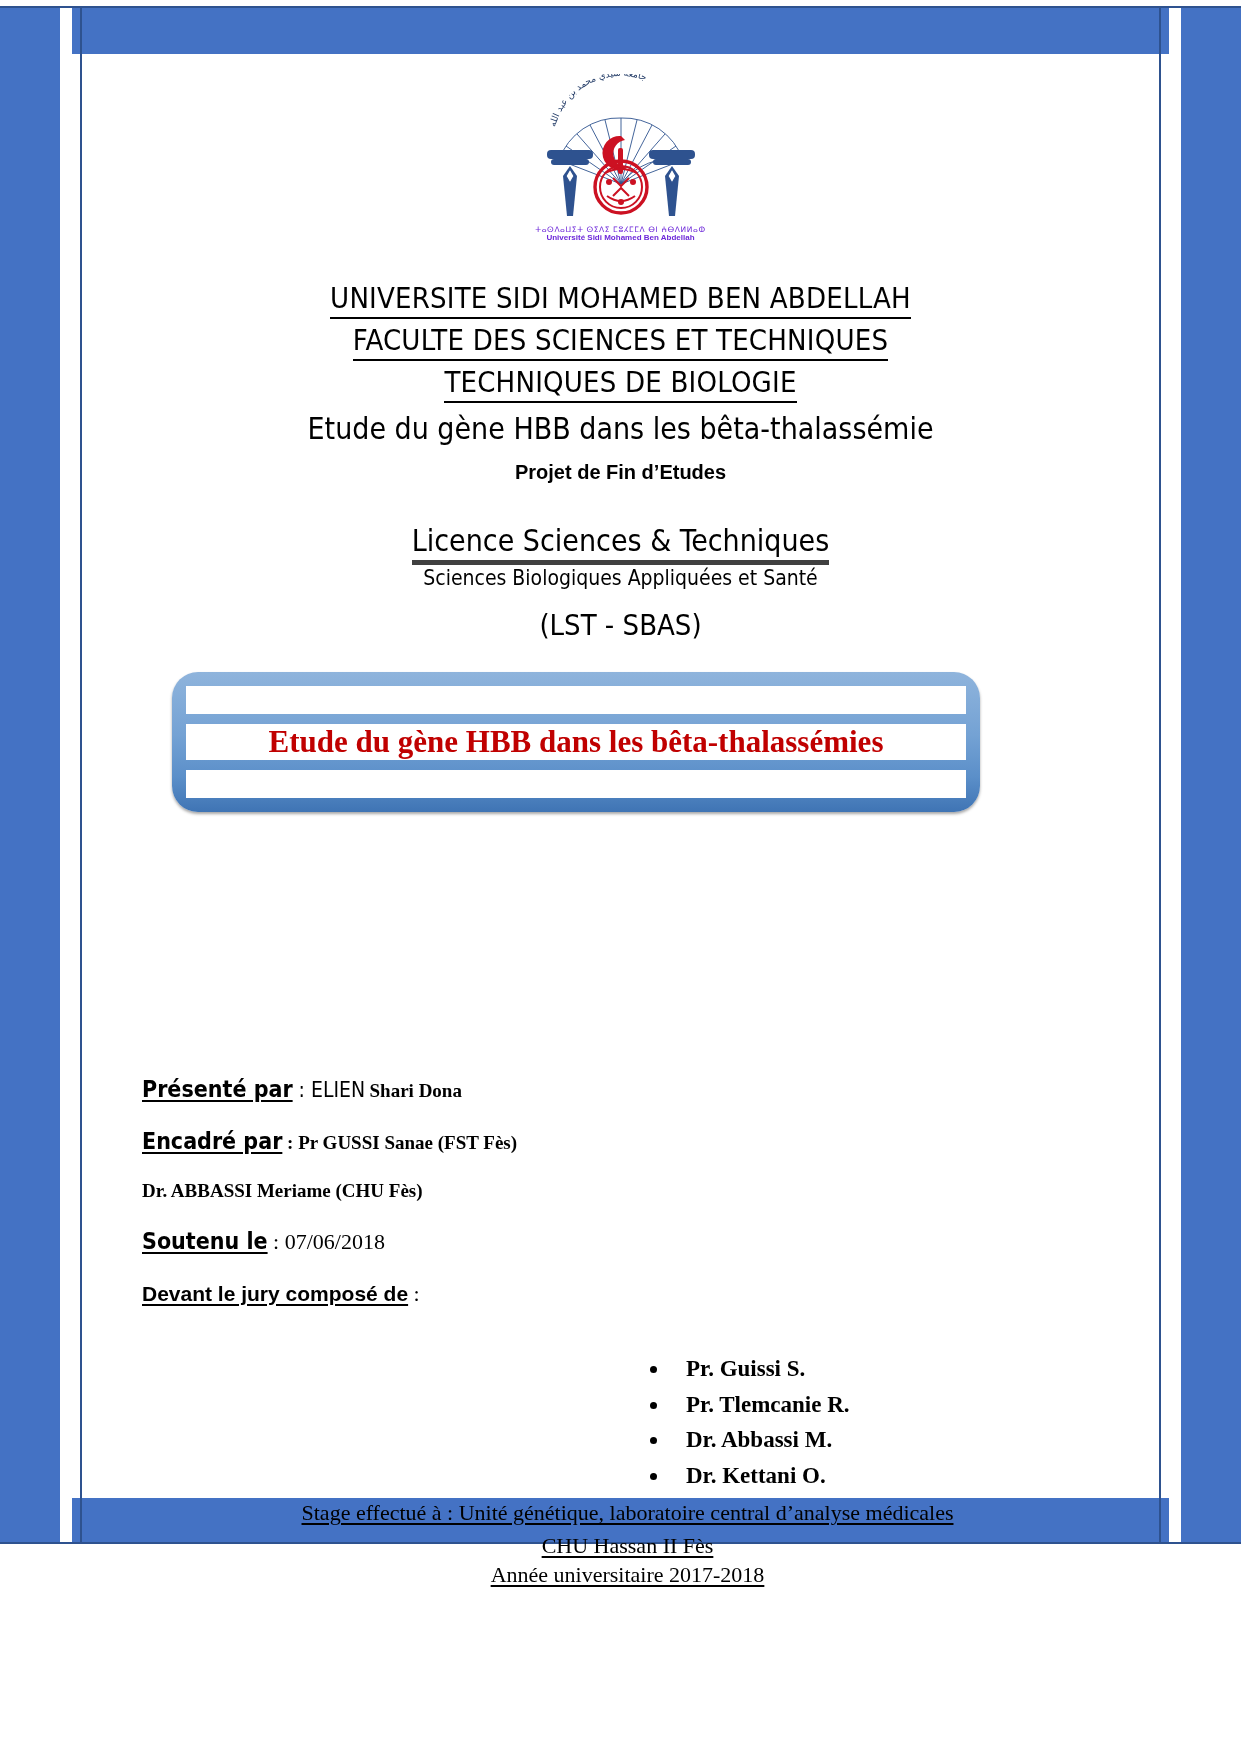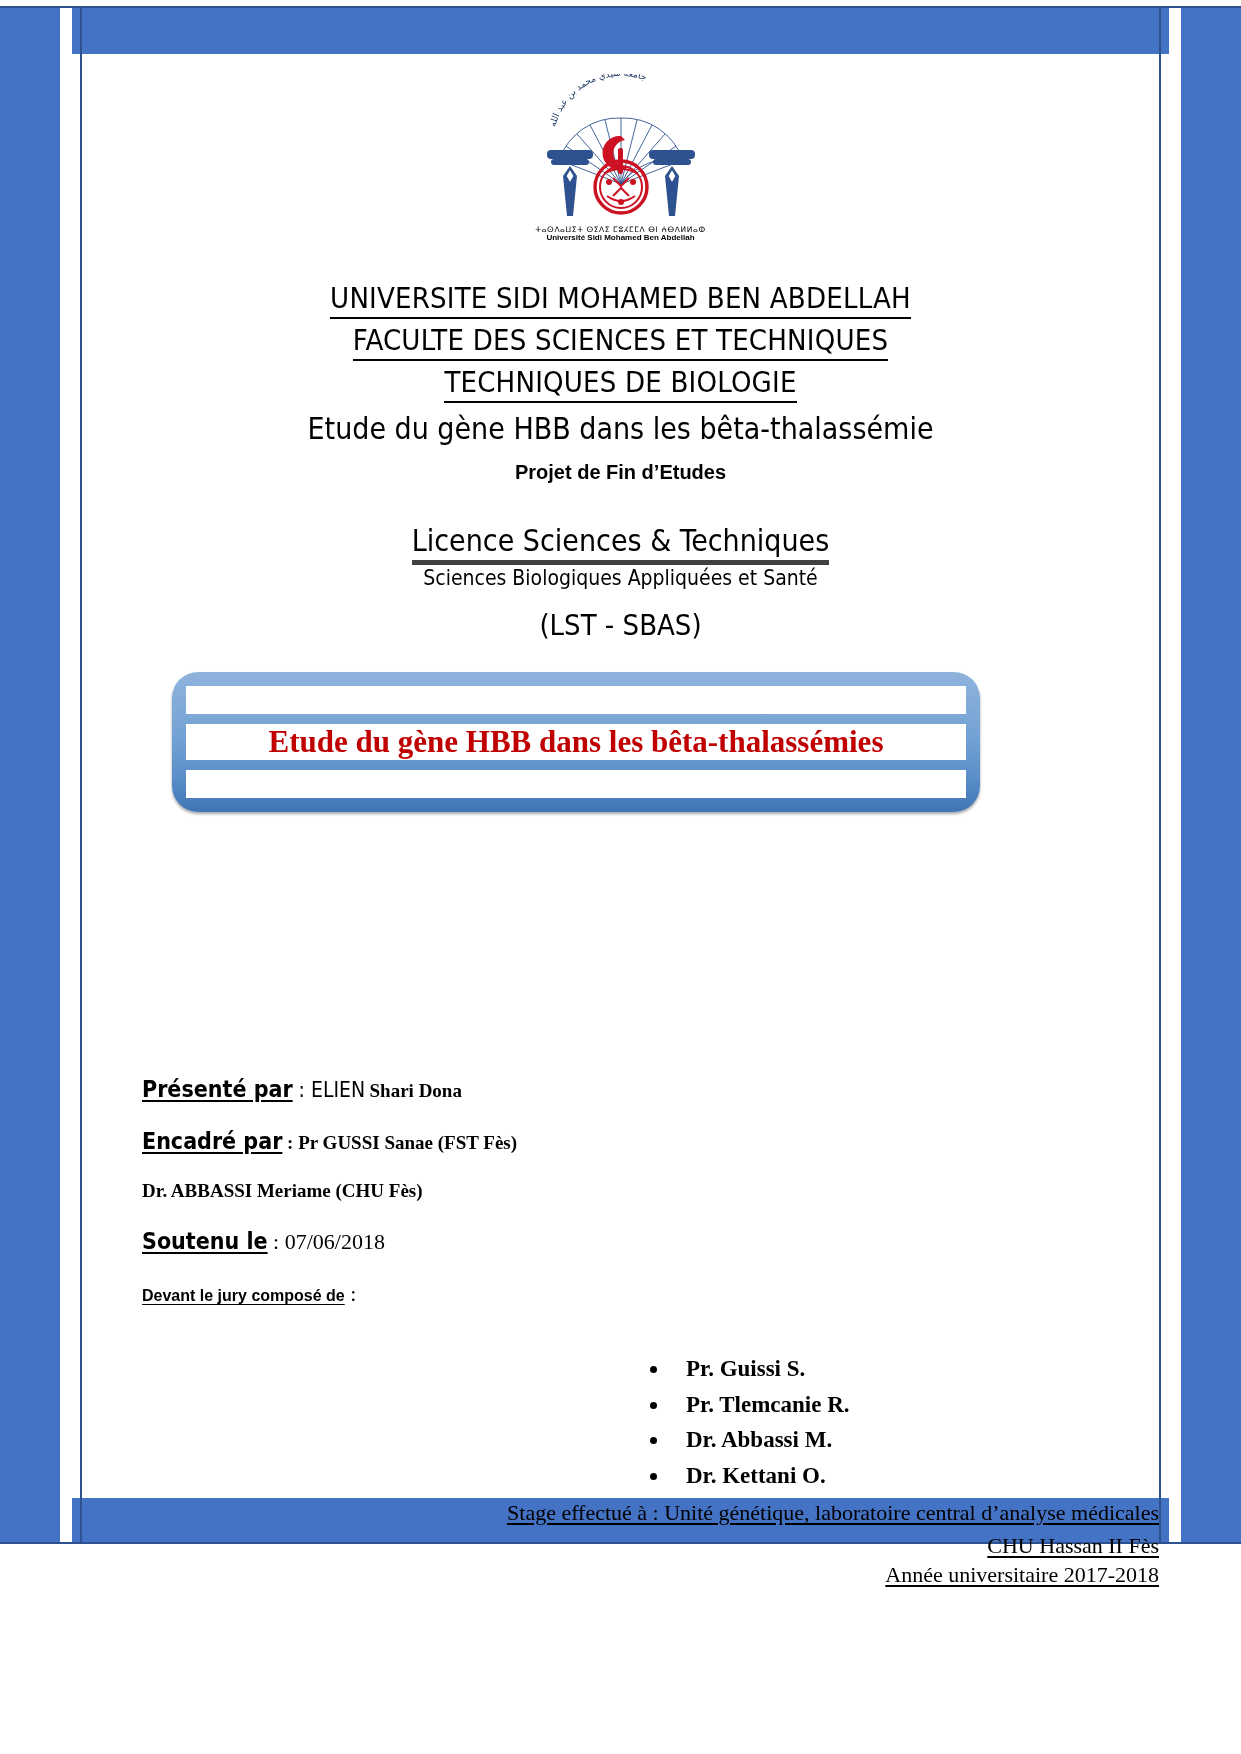--- a/index.html
+++ b/index.html
@@ -24,21 +24,21 @@
   .rule-inner-right{left:1159px;top:6px;width:2px;height:1538px;}
   .rule-top-edge{left:0;top:6px;width:1241px;height:2px;}
   .rule-bot-edge{left:0;top:1542px;width:1241px;height:2px;}
 
   
   .page{position:absolute;left:82px;top:56px;width:1077px;height:1486px;}
 
   
   .logo-wrap{position:absolute;left:0;right:0;top:18px;text-align:center;}
   .logo{display:inline-block;position:relative;width:240px;height:150px;}
-  .logo-caption{margin-top:-2px;line-height:1.05;color:#000000;}
+  .logo-caption{margin-top:-2px;line-height:1.05;color:#6d28d9;}
   .logo-caption .tif{font-family:"DejaVu Sans",sans-serif;font-size:7.5px;letter-spacing:.6px;}
   .logo-caption .fr{font-family:"Liberation Sans",sans-serif;font-size:8px;font-weight:bold;}
 
   
   .hdr{position:absolute;left:0;right:0;text-align:center;
        font-family:"DejaVu Sans Condensed","Liberation Sans",sans-serif;
        font-size:29px;font-weight:300;letter-spacing:.2px;}
   .hdr span{display:inline-block;border-bottom:2px solid #000;padding-bottom:2px;margin-top:20px;}
   #hdr1{top:205px;}
   #hdr2{top:247px;}
@@ -68,36 +68,36 @@
   .strip-white{background:#ffffff;height:40px;}
   .strip-mid{height:48px;display:flex;align-items:center;justify-content:center;
              background:#ffffff;}
   .banner-title{font-family:"Liberation Serif","DejaVu Serif",serif;
                 font-weight:bold;font-size:31px;color:#C00000;white-space:nowrap;}
   .strip-gap{height:14px;}
 
   
   .info{position:absolute;left:60px;top:1020px;width:960px;}
   .info-line{margin-bottom:26px;white-space:nowrap;}
-  .lbl{font-family:"Liberation Sans",sans-serif;font-size:16px;font-weight:bold;
+  .lbl{font-family:"Liberation Sans",sans-serif;font-size:21px;font-weight:bold;
        text-decoration:underline;text-underline-offset:3px;}
   .lbl-thin{font-family:"DejaVu Sans Condensed","Liberation Sans",sans-serif;
        font-size:23px;font-weight:600;text-decoration:underline;text-underline-offset:3px;}
   .val-sans{font-family:"DejaVu Sans Condensed","Liberation Sans",sans-serif;font-size:21px;}
   .val-serif{font-family:"Liberation Serif","DejaVu Serif",serif;font-size:19px;font-weight:bold;}
   .val-serif-reg{font-family:"Liberation Serif","DejaVu Serif",serif;font-size:22px;}
 
   
   .jury{position:absolute;left:560px;top:1295px;}
   .jury ul{margin:0;padding:0 0 0 28px;list-style:disc;}
   .jury li{font-family:"Liberation Serif","DejaVu Serif",serif;font-size:23px;
            font-weight:bold;line-height:1.55;padding-left:16px;}
 
   
-  .footer{position:absolute;left:14px;right:0;top:1440px;text-align:right;}
+  .footer{position:absolute;left:14px;right:0;top:1440px;text-align:center;}
   .foot-line{font-family:"Liberation Serif","DejaVu Serif",serif;font-size:22px;line-height:1.5;}
   .foot-line .u{text-decoration:underline;text-underline-offset:3px;}
   .foot-year{font-family:"Liberation Serif","DejaVu Serif",serif;font-size:22px;
              }
   .foot-year .u{text-decoration:underline;text-underline-offset:3px;}
 </style>
 </head>
 <body>
 
 <div class="border-band bar-top-outer"></div>

